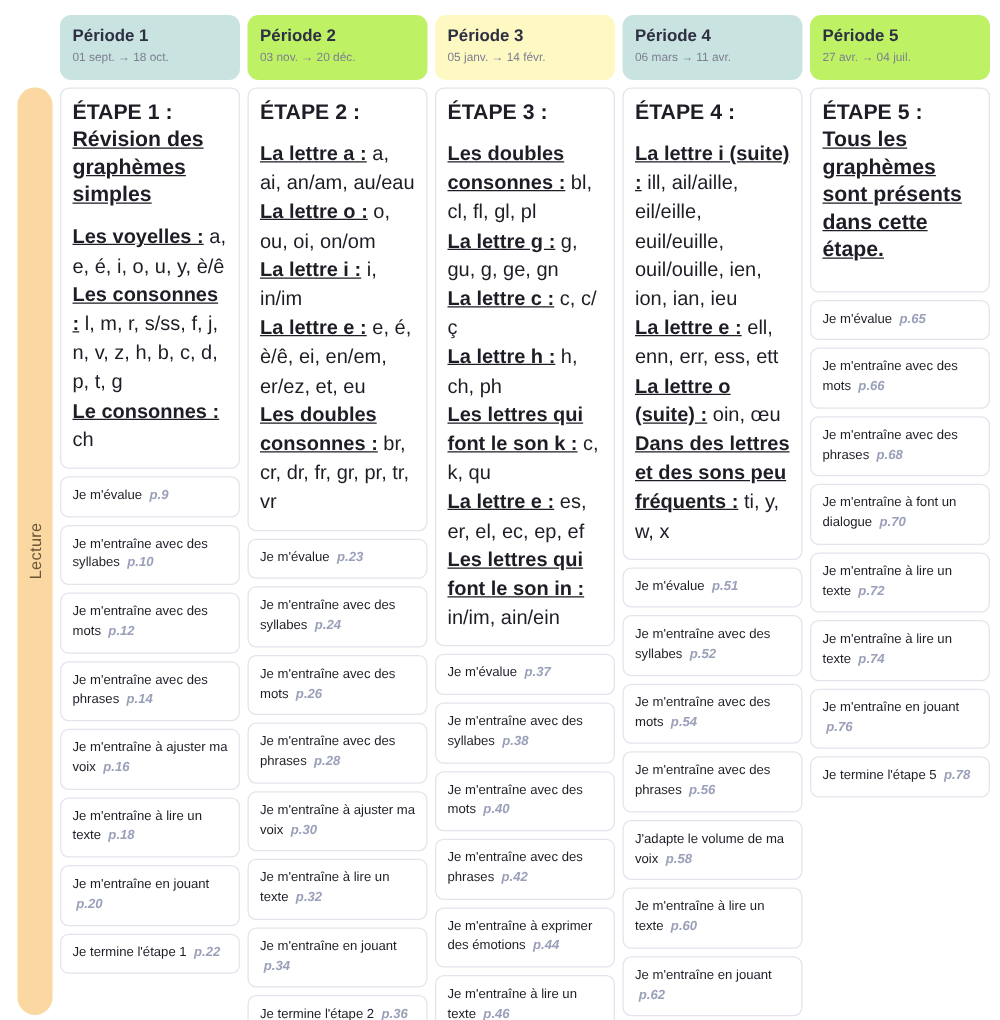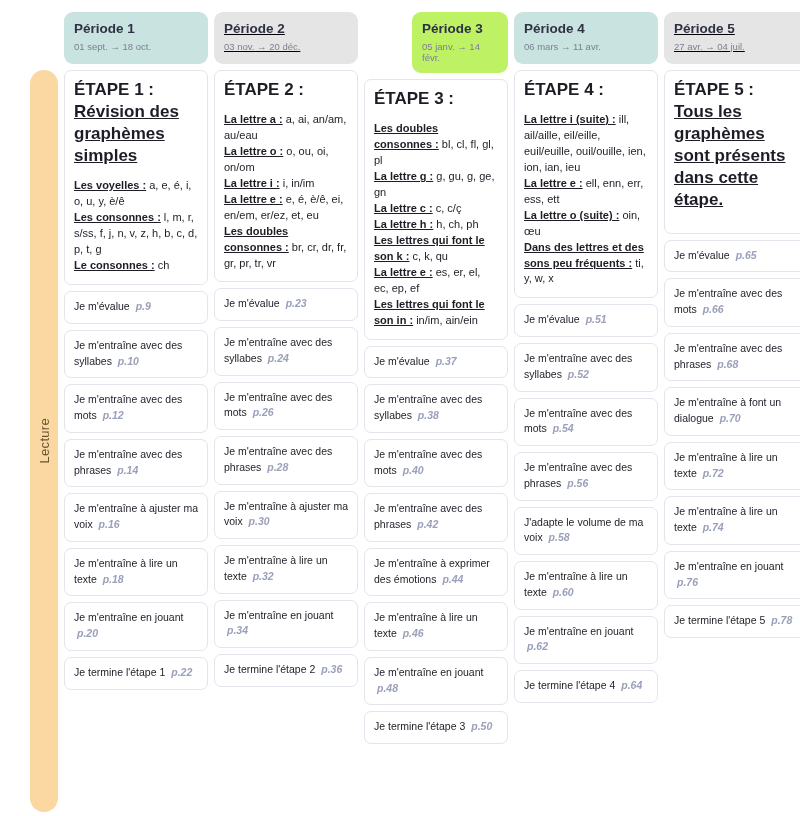--- a/index.html
+++ b/index.html
@@ -8,21 +8,21 @@
     width: 800px; height: 816px;
     background: #ffffff;
     font-family: "Liberation Sans", sans-serif;
     overflow: hidden;
   }
 
   #board {
     position: relative;
     width: 796px;
     height: 816px;
-    padding: 12px 6px 8px 24px;
+    padding: 12px 6px 8px 8px;
     display: flex;
     flex-direction: row;
     align-items: flex-start;
   }
 
   
   .rail {
     width: 28px;
     margin-top: 58px;
     margin-left: 6px;
@@ -72,43 +72,43 @@
     color: #2e3044;
     line-height: 1.15;
     margin-bottom: 4px;
   }
   .period-range {
     font-size: 9.5px;
     color: #7d7f92;
     line-height: 1.2;
   }
   .p-teal { background: #c9e3e0; }
-  .p-pink { background: #e5e5e5; text-decoration: underline; }
-  .p-tan  { background: #bef264; margin-left: 48px; }
+  .p-pink { background: #bef264; }
+  .p-tan  { background: #fef9c3; }
 
   
   .card {
     background: #ffffff;
     border: 1px solid #e3e4ec;
     border-radius: 7px;
     padding: 7px 9px 8px 9px;
   }
   .etape-card { padding: 8px 9px 10px 9px; }
 
   .etape-title {
     font-size: 17px;
     font-weight: bold;
     color: #1d1d26;
     line-height: 1.3;
     margin-bottom: 11px;
   }
   .etape-title .u { text-decoration: underline; }
 
   .etape-body {
-    font-size: 11px;
+    font-size: 16px;
     color: #1d1d26;
     line-height: 1.45;
   }
   .ent { display: block; margin-bottom: 0px; }
   .ent b {
     font-weight: bold;
     text-decoration: underline;
   }
 
   .lesson {

